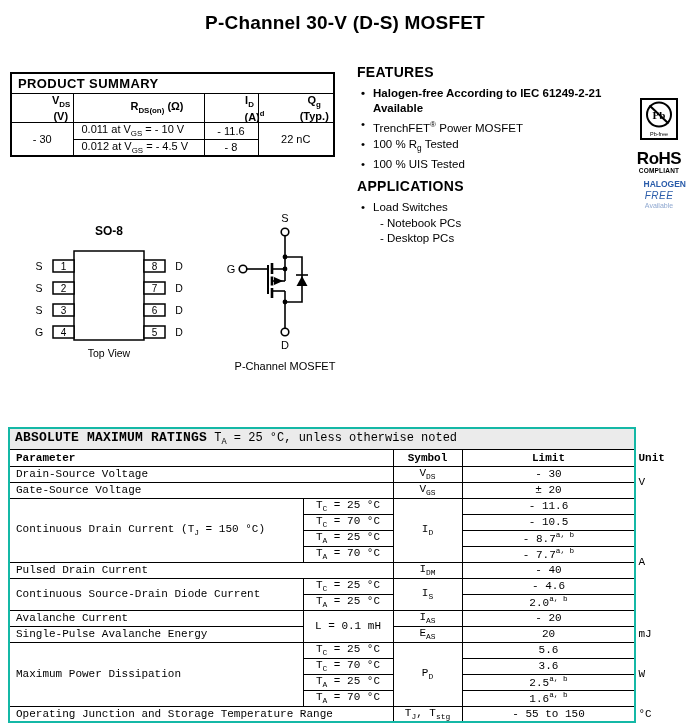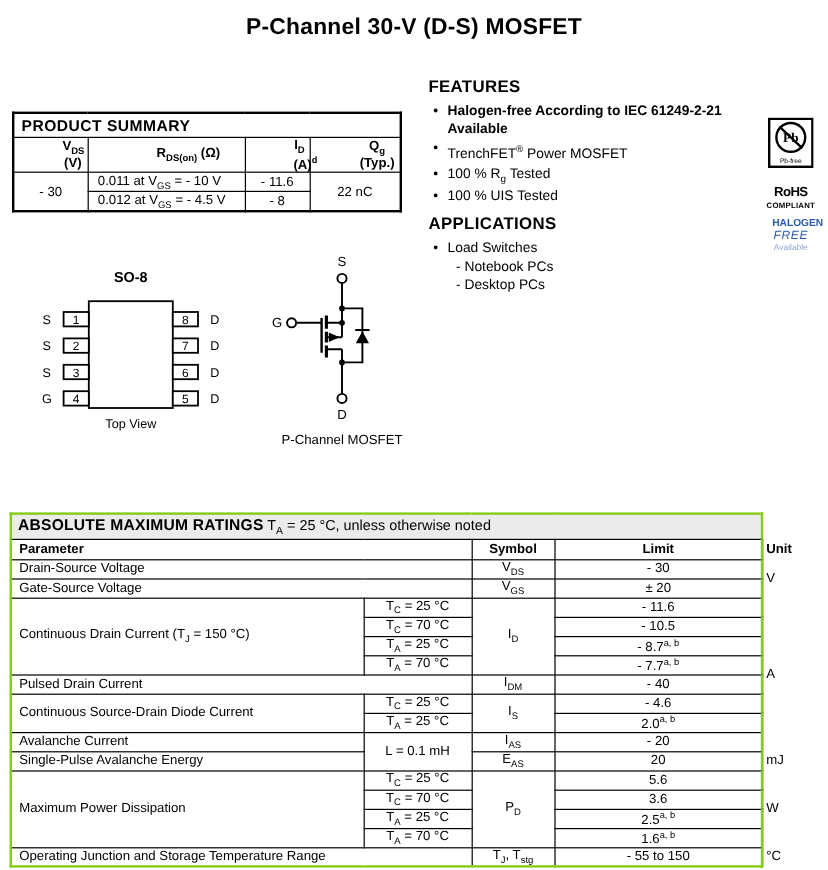--- a/index.html
+++ b/index.html
@@ -10,51 +10,51 @@
   .doc-title { position:absolute; top:12px; left:0; width:100%; text-align:center;
                font-size:19px; font-weight:bold; letter-spacing:0.2px; }
 
   
   table { border-collapse:collapse; table-layout:fixed; }
   td { border:1px solid #000; font-size:11px; padding:0 3px; vertical-align:middle; }
   sub { font-size:0.72em; }
   sup { font-size:0.7em; }
 
   
-  .ps { position:absolute; left:10px; top:72px; width:325px; border:2px solid #000;margin-top:21px; }
+  .ps { position:absolute; left:10px; top:72px; width:325px; border:2px solid #000; }
   .ps .ps-title td { height:20px; font-size:13px; font-weight:bold; padding-left:6px; letter-spacing:0.4px; }
   .ps .hdr td { height:23px; font-weight:bold; text-align:center;padding-left:40px; }
   .ps .data td { height:16px; text-align:center; }
   .ps .rds-cell { text-align:left !important; padding-left:8px; }
 
   
   .feat { position:absolute; left:357px; top:64px; width:278px; }
   .apps { position:absolute; left:357px; top:178px; width:278px; }
   .sec-title { font-size:14px; font-weight:bold; letter-spacing:0.3px; margin-bottom:6px; }
   .b-item { display:flex; font-size:11.5px; line-height:15px; margin-bottom:1px; }
   .b-item .bullet { width:16px; padding-left:4px; flex:none; }
   .b-item.bold { font-weight:bold; }
   .sub-item { font-size:11.5px; line-height:15px; padding-left:23px; }
 
   
   .badges { position:absolute; left:632px; top:70px; width:54px; text-align:center;margin-top:28px; }
   .pb-box { margin:0 auto; width:38px; height:42px; }
-  .rohs-title { font-size:11px; font-weight:bold; letter-spacing:-0.5px; margin-top:7px; line-height:16px; }
+  .rohs-title { font-size:17px; font-weight:bold; letter-spacing:-0.5px; margin-top:7px; line-height:16px; }
   .rohs-sub { font-size:6.5px; font-weight:bold; letter-spacing:0.2px; }
   .hal1 { font-size:8.5px; font-weight:bold; margin-top:6px; line-height:9px;text-align:right; }
   .hal2 { font-size:10px; font-weight:normal; font-style:italic; line-height:13px; letter-spacing:0.5px; }
   .hal3 { font-size:7px; line-height:8px; }
 
   
   .so8 { position:absolute; left:28px; top:220px; }
   .mos { position:absolute; left:222px; top:210px; }
   .svg-line { stroke:#000; fill:none; }
 
   
-  .amr { position:absolute; left:8px; top:427px; width:579px; border:2px solid #84cc16; }
+  .amr { position:absolute; left:8px; top:427px; width:579px; border:2px solid #14b8a6;font-family:Liberation Mono, monospace; }
   .amr tr { height:16px; }
   .amr .amr-title-row { height:21px; }
   .amr .amr-title-row td { background:#ebebeb; font-size:12px; padding-left:5px; }
   .amr .amr-title-main { font-size:13px; font-weight:bold; letter-spacing:0.2px; }
   .amr .hdr { height:17px; }
   .amr .hdr td { font-weight:bold; }
   .amr .p { text-align:left; padding-left:6px; }
   .amr .c, .amr .s, .amr .l, .amr .u { text-align:center; }
 </style>
 </head>

